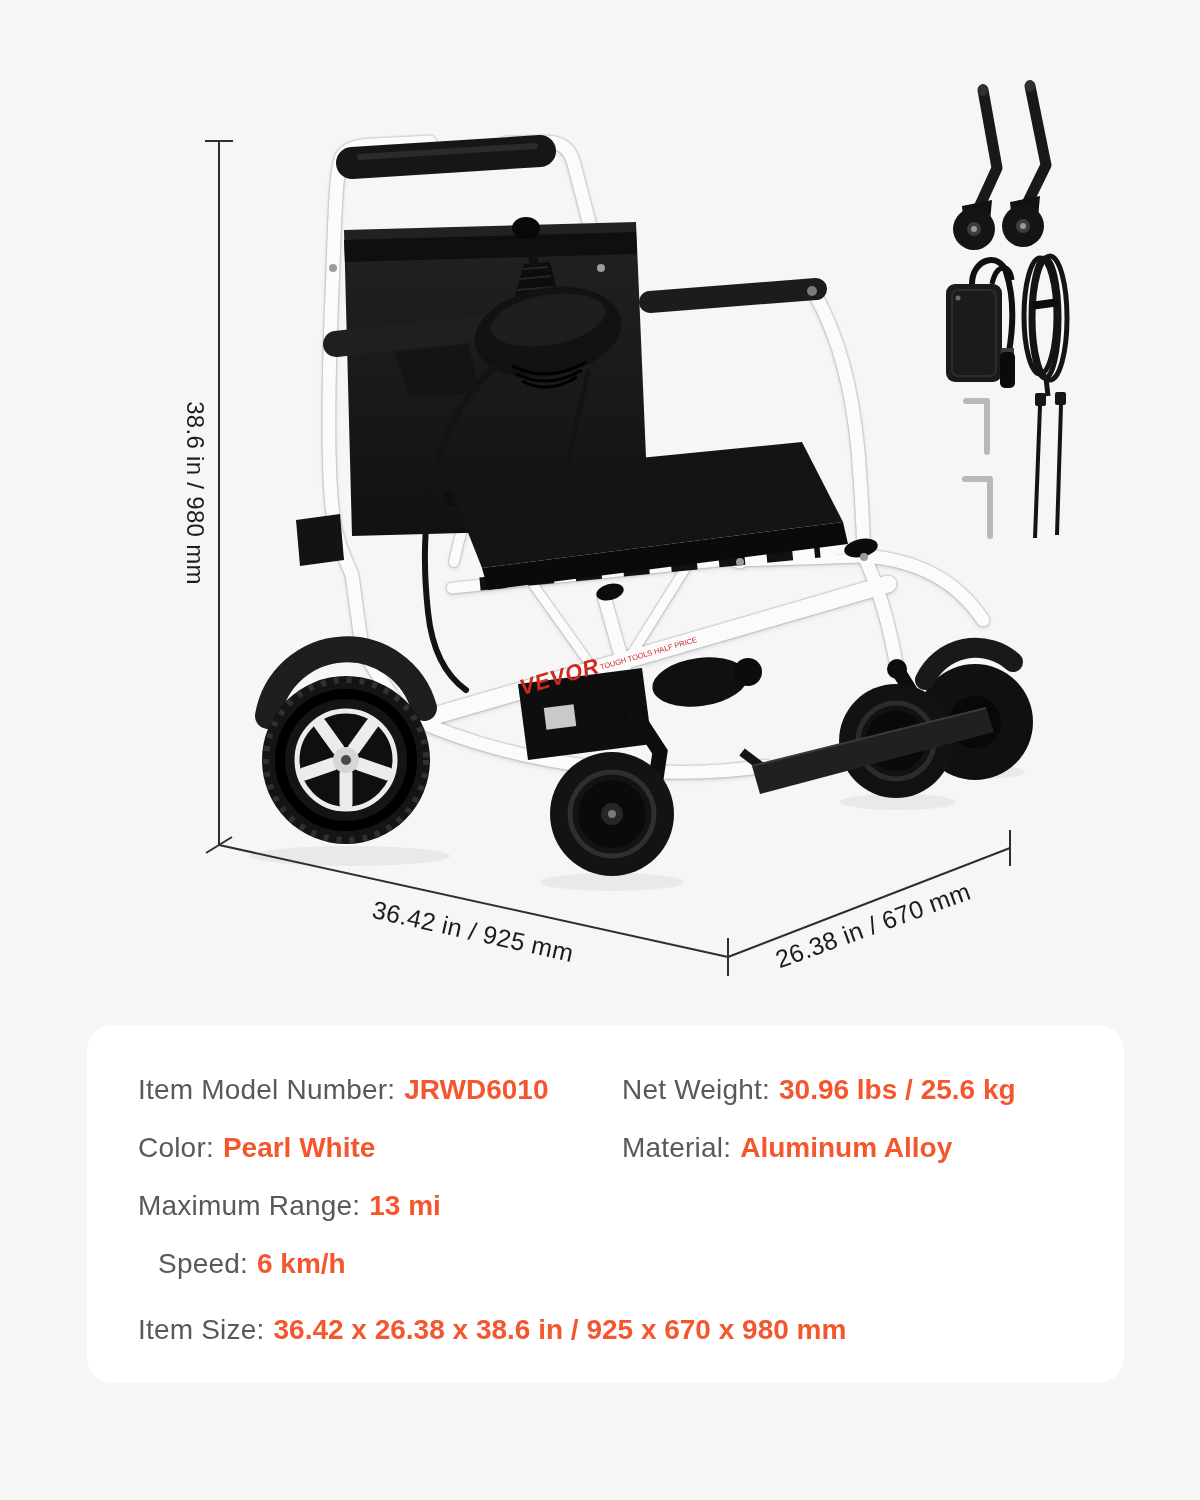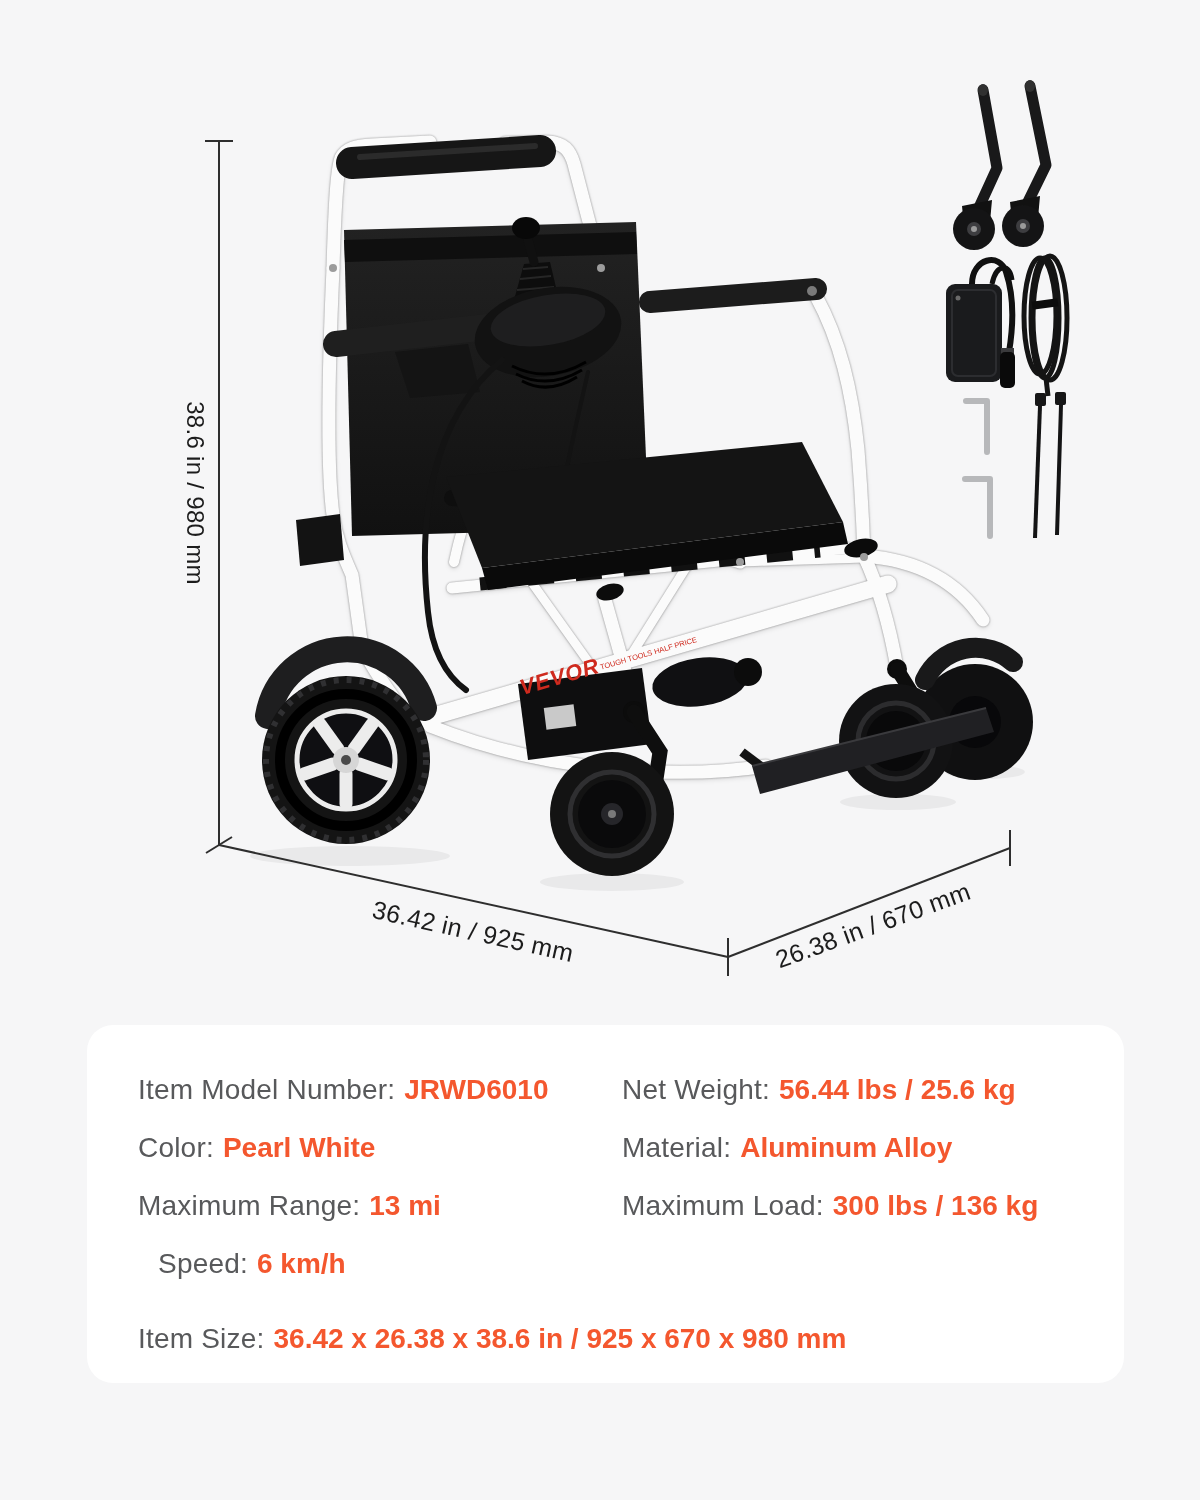--- a/index.html
+++ b/index.html
@@ -11,21 +11,21 @@
              white-space:nowrap;letter-spacing:.3px;}
   .dim-label.h{left:45px;top:479px;transform:rotate(90deg);}
   .dim-label.w{left:323px;top:917px;font-size:25px;transform:rotate(12.5deg);}
   .dim-label.d{left:723px;top:911px;font-size:25px;transform:rotate(-20deg);}
   .spec-panel{position:absolute;left:87px;top:1025px;width:1037px;height:358px;
               background:#ffffff;border-radius:26px;}
   .spec-row{position:absolute;font-size:28px;line-height:34px;color:#58595b;white-space:nowrap;
             letter-spacing:.2px;}
   .spec-row .v{color:#f4572e;font-weight:bold;margin-left:9px;letter-spacing:0;}
   .c1{left:51px;} .c2{left:535px;}
-  .r1{top:48px;} .r2{top:106px;} .r3{top:164px;text-align:right;} .r4{top:222px;margin-left:20px;} .r5{top:297px;text-align:right;}
+  .r1{top:48px;} .r2{top:106px;} .r3{top:164px;text-align:right;} .r4{top:222px;margin-left:20px;} .r5{top:288px;text-align:right;}
   .frame{filter:drop-shadow(0 0 1.2px rgba(0,0,0,.40)) drop-shadow(0 2px 2px rgba(0,0,0,.10));}
   .tube{fill:none;stroke:#fbfbfb;stroke-width:13;stroke-linecap:round;stroke-linejoin:round;}
   .tube-thick{stroke-width:17;}
   .tube-thin{stroke-width:9;}
   .dim{stroke:#2e2e2e;stroke-width:2;fill:none;}
   .cable{fill:none;stroke:#131313;stroke-linecap:round;}
 </style>
 </head>
 <body>
 
@@ -255,34 +255,31 @@
     <div class="dim-label h">38.6 in / 980 mm</div>
     <div class="dim-label w">36.42 in / 925 mm</div>
     <div class="dim-label d">26.38 in / 670 mm</div>
   </div>
 
   <div class="spec-panel">
     <div class="spec-row c1 r1">
       <span>Item Model Number:</span><span class="v">JRWD6010</span>
     </div>
     <div class="spec-row c2 r1">
-      <span>Net Weight:</span><span class="v">56.44 lbs / 25.6 kg</span>
+      <span>Net Weight:</span><span class="v">30.96 lbs / 25.6 kg</span>
     </div>
     <div class="spec-row c2 r2">
       <span>Material:</span><span class="v">Aluminum Alloy</span>
     </div>
     <div class="spec-row c1 r2">
       <span>Color:</span><span class="v">Pearl White</span>
     </div>
     <div class="spec-row c1 r3">
       <span>Maximum Range:</span><span class="v">13 mi</span>
     </div>
-    <div class="spec-row c2 r3">
-      <span>Maximum Load:</span><span class="v">300 lbs / 136 kg</span>
-    </div>
     <div class="spec-row c1 r4">
       <span>Speed:</span><span class="v">6 km/h</span>
     </div>
     <div class="spec-row c1 r5">
       <span>Item Size:</span><span class="v">36.42 x 26.38 x 38.6 in / 925 x 670 x 980 mm</span>
     </div>
   </div>
 
 </div>
 

